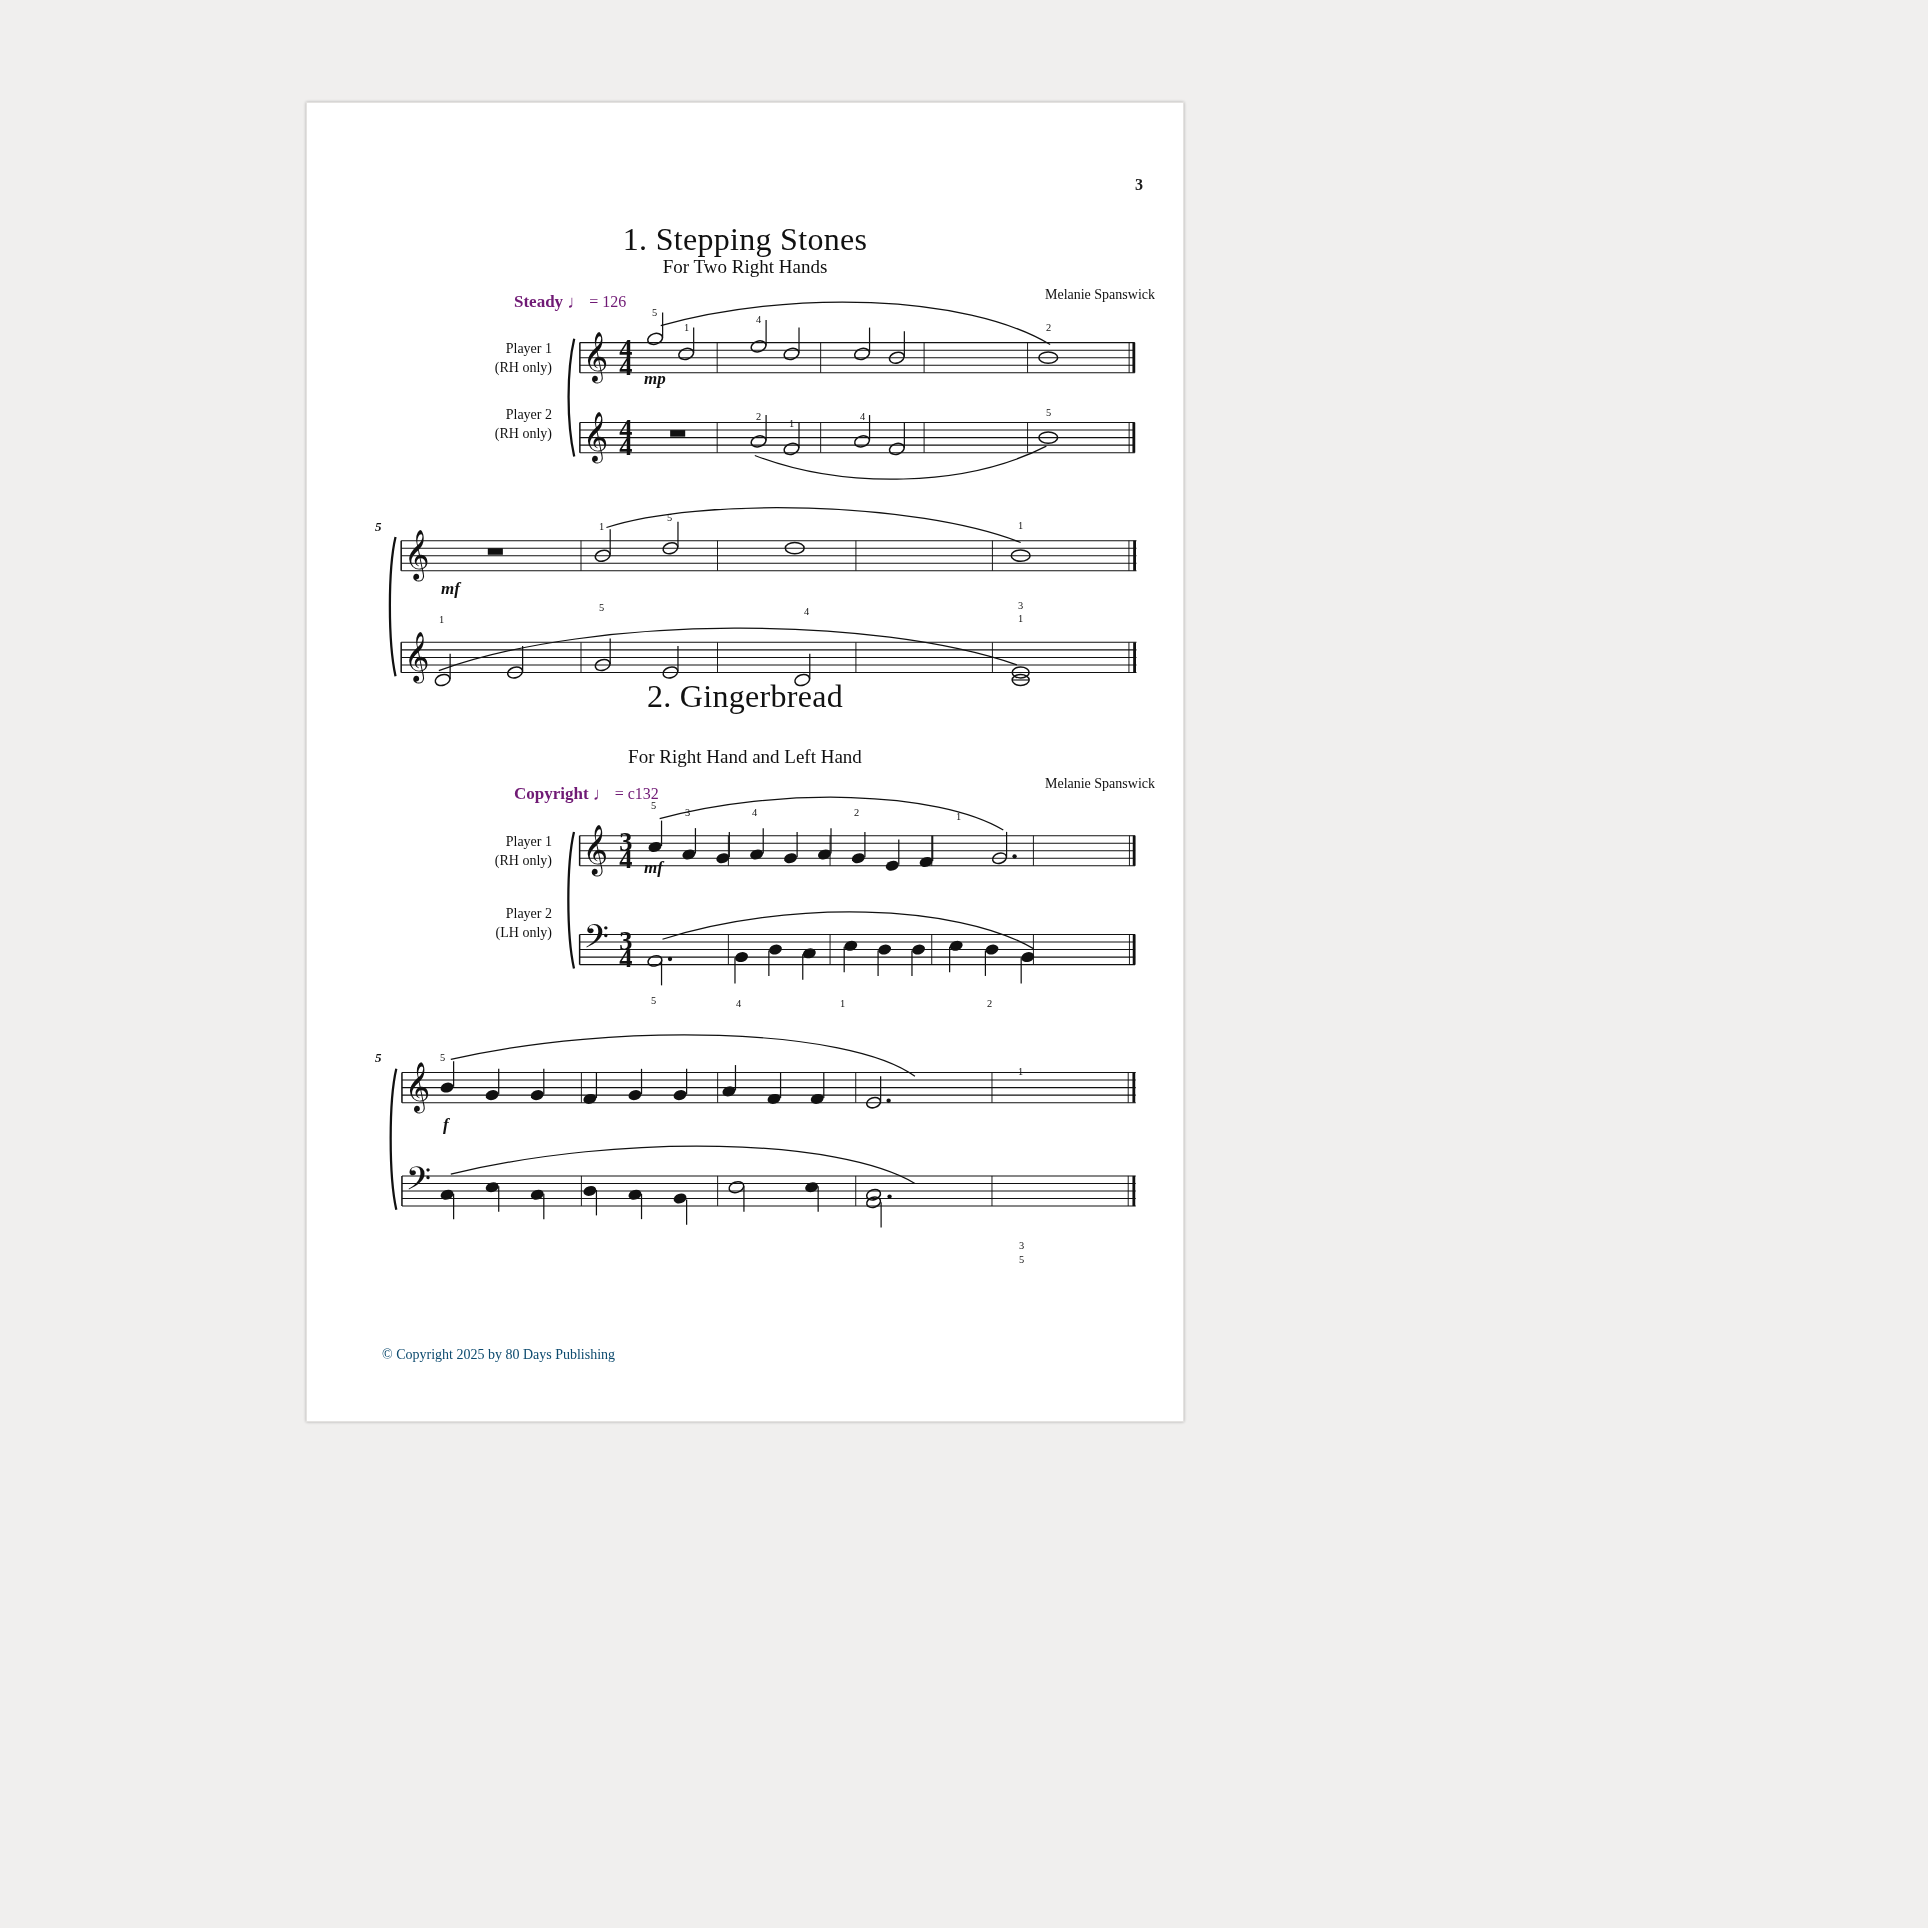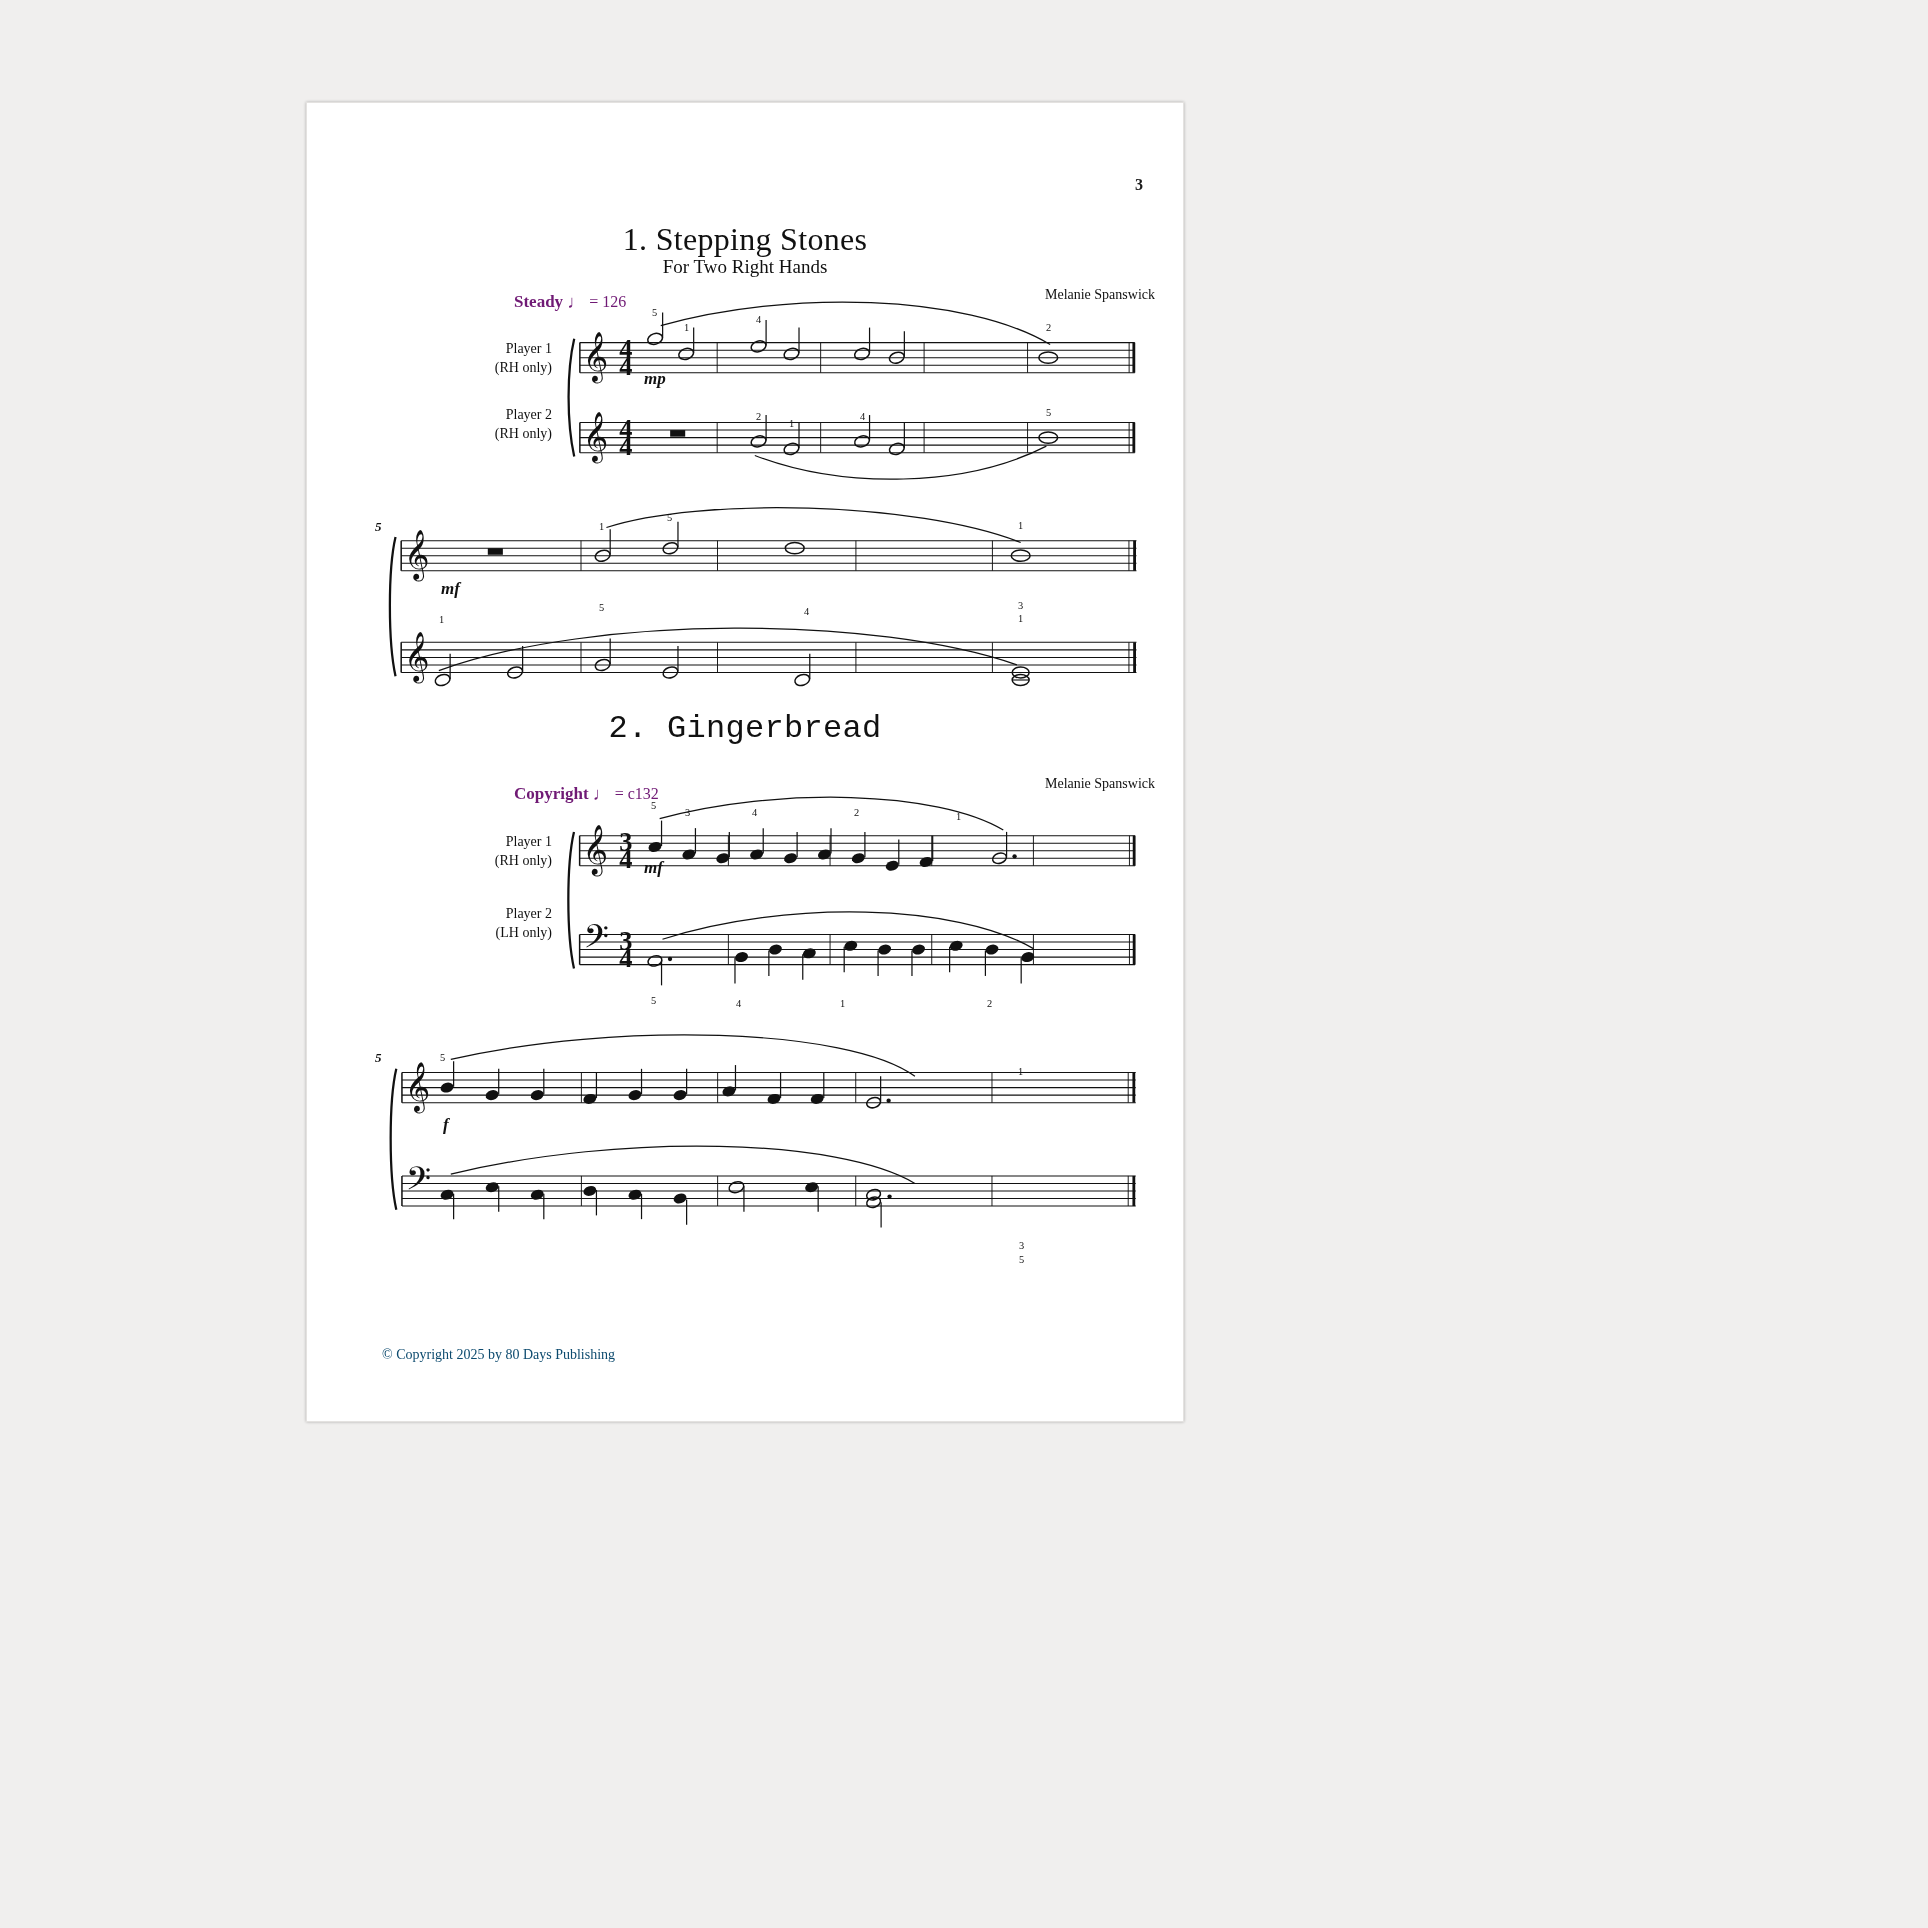--- a/index.html
+++ b/index.html
@@ -304,21 +304,22 @@
   <div class="finger" style="left:711px; top:417px;">1</div>
 
   <div class="finger" style="left:132px; top:511px;">1</div>
   <div class="finger" style="left:292px; top:499px;">5</div>
   <div class="finger" style="left:497px; top:503px;">4</div>
   <div class="finger" style="left:711px; top:497px;">3</div>
   <div class="finger" style="left:711px; top:510px;">1</div>
 
   <div class="dyn" style="left:134px; top:476px;">mf</div>
 
-  <div class="piece-title" style="top:607px;font-family:Liberation Mono, monospace;">2. Gingerbread</div>
+  <div class="piece-title" style="top:575px;">2. Gingerbread</div>
+  <div class="piece-subtitle" style="top:643px;">For Right Hand and Left Hand</div>
   <div class="composer" style="top:673px;">Melanie Spanswick</div>
 
   <div class="tempo" style="left:207px; top:680px;">
     <b>Copyright</b>
     <span class="notegl">♩</span>
     <span>= c132</span>
   </div>
 
   <div class="part-label" style="left:66px; top:730px; width:179px;">
     <div>Player 1</div>

